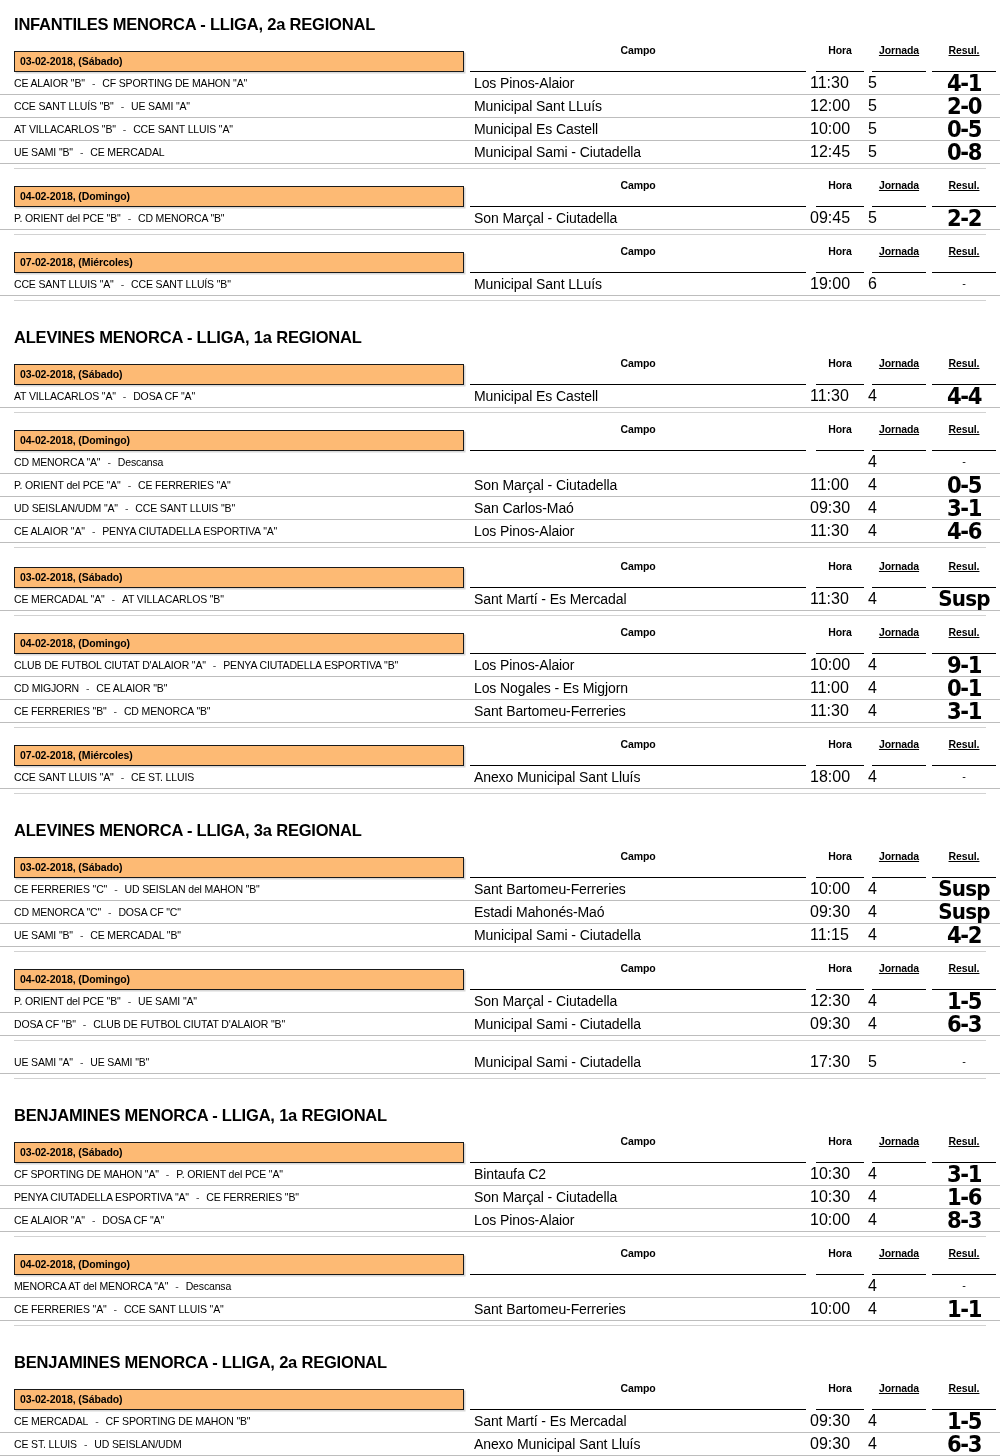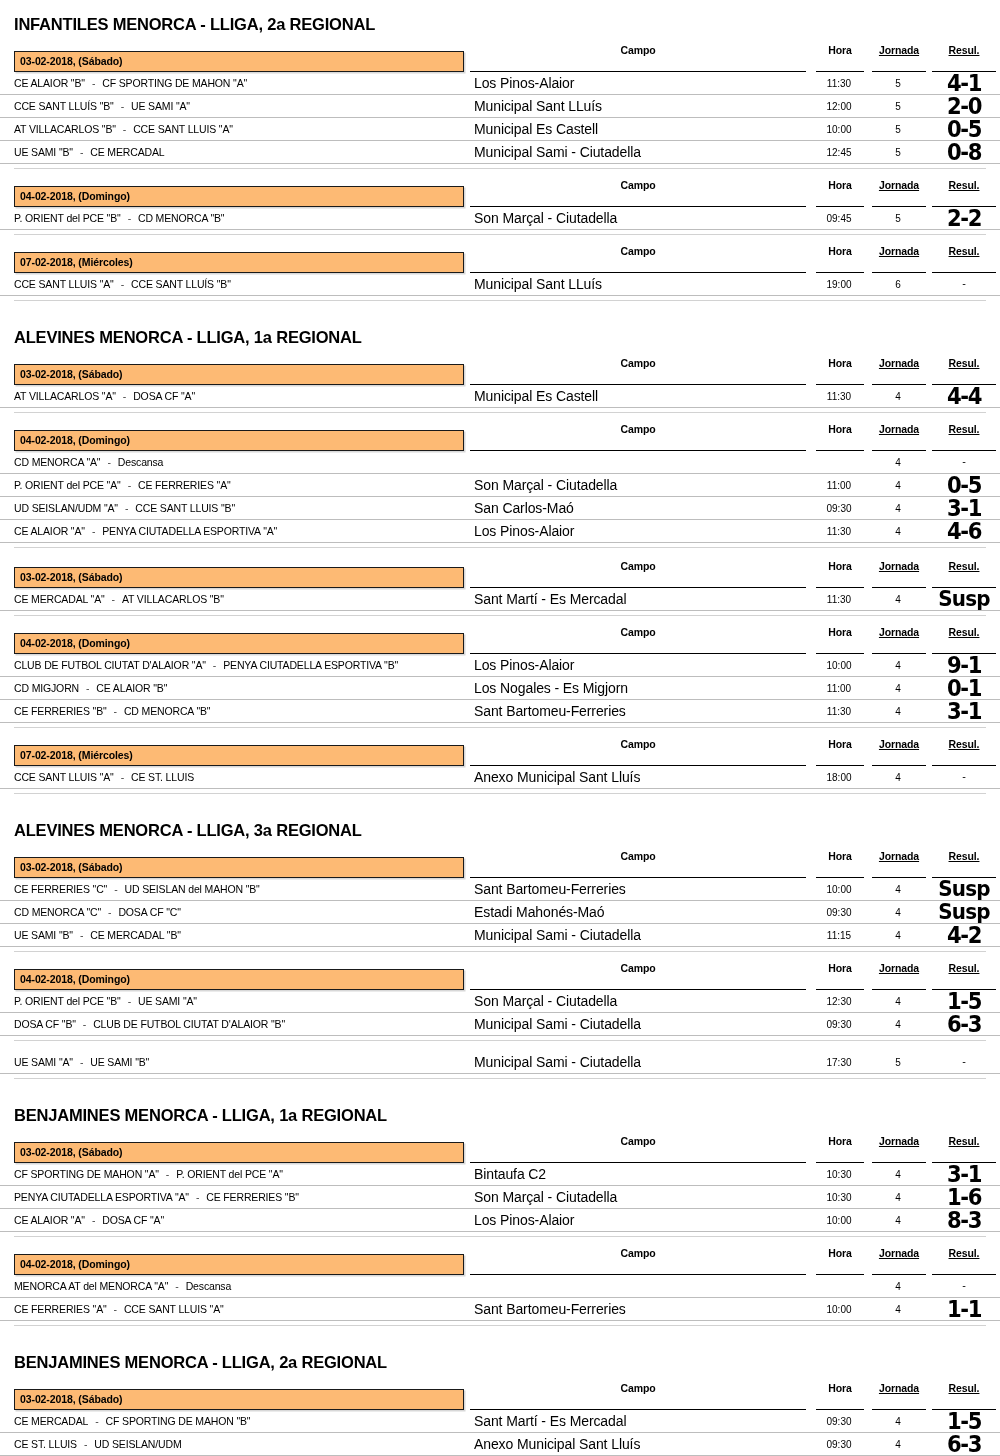--- a/index.html
+++ b/index.html
@@ -98,22 +98,22 @@
     color: #000;
   }
   tr.match td.m-campo {
     font-size: 14px;
     padding-left: 8px;
     letter-spacing: -0.1px;
     white-space: nowrap;
   }
   tr.match td.m-hora,
   tr.match td.m-jorn {
-    font-size: 10px;
-    text-align: center;
+    font-size: 16px;
+    text-align: left;
   }
   tr.match td.m-resul {
     text-align: center;
     padding: 0;
   }
   .vs { display: inline-block; padding: 0 7px; color: #444; }
 
   .result {
     font-family: "DejaVu Sans", sans-serif;
     font-weight: bold;

